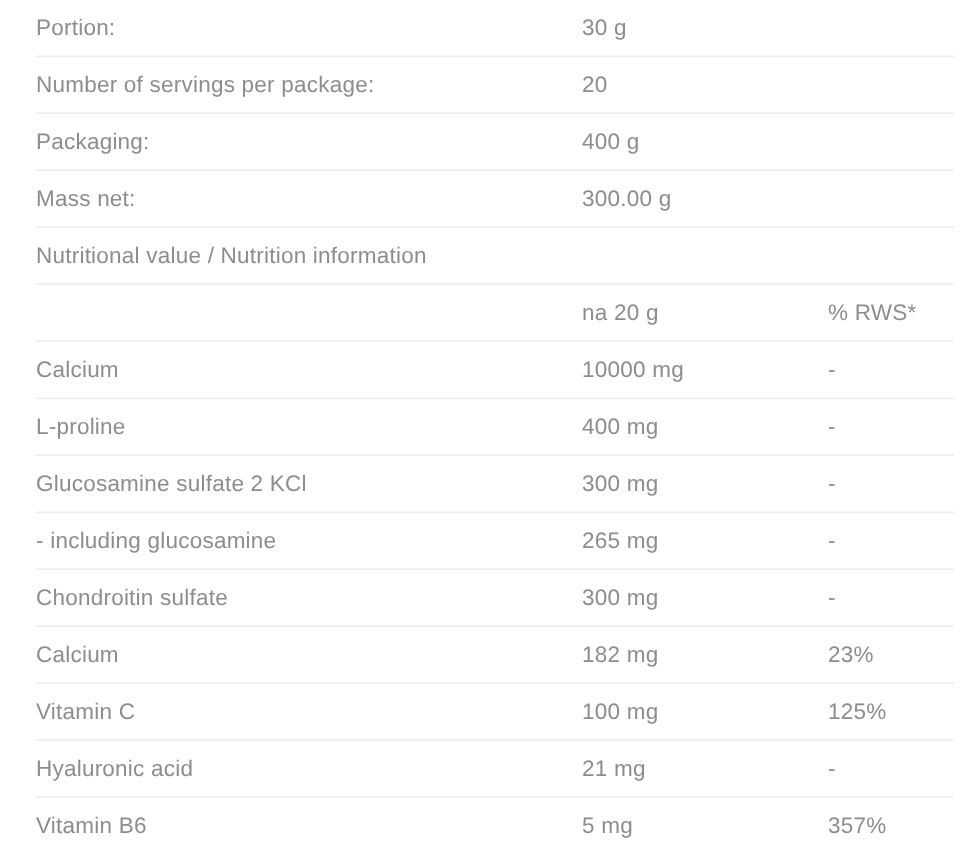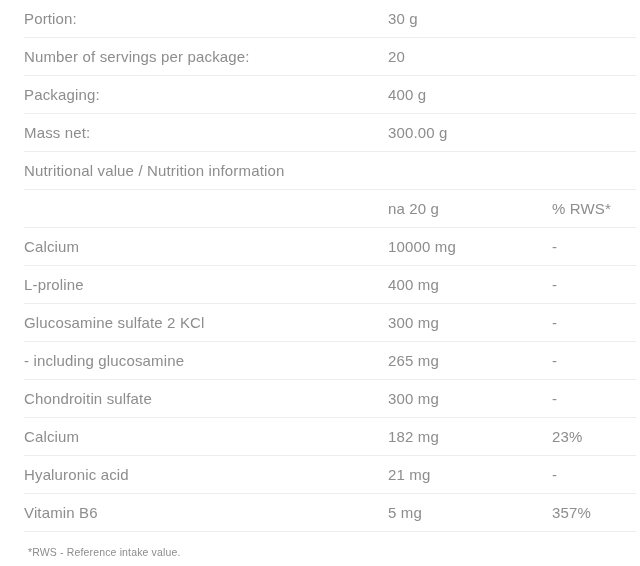--- a/index.html
+++ b/index.html
@@ -121,20 +121,25 @@
         <td class="c-label">Chondroitin sulfate</td>
         <td class="c-val">300 mg</td>
         <td class="c-pct">-</td>
       </tr>
       <tr>
         <td class="c-label">Calcium</td>
         <td class="c-val">182 mg</td>
         <td class="c-pct">23%</td>
       </tr>
       <tr>
+        <td class="c-label">Vitamin C</td>
+        <td class="c-val">100 mg</td>
+        <td class="c-pct">125%</td>
+      </tr>
+      <tr>
         <td class="c-label">Hyaluronic acid</td>
         <td class="c-val">21 mg</td>
         <td class="c-pct">-</td>
       </tr>
       <tr class="no-border">
         <td class="c-label">Vitamin B6</td>
         <td class="c-val">5 mg</td>
         <td class="c-pct">357%</td>
       </tr>
     </tbody>

